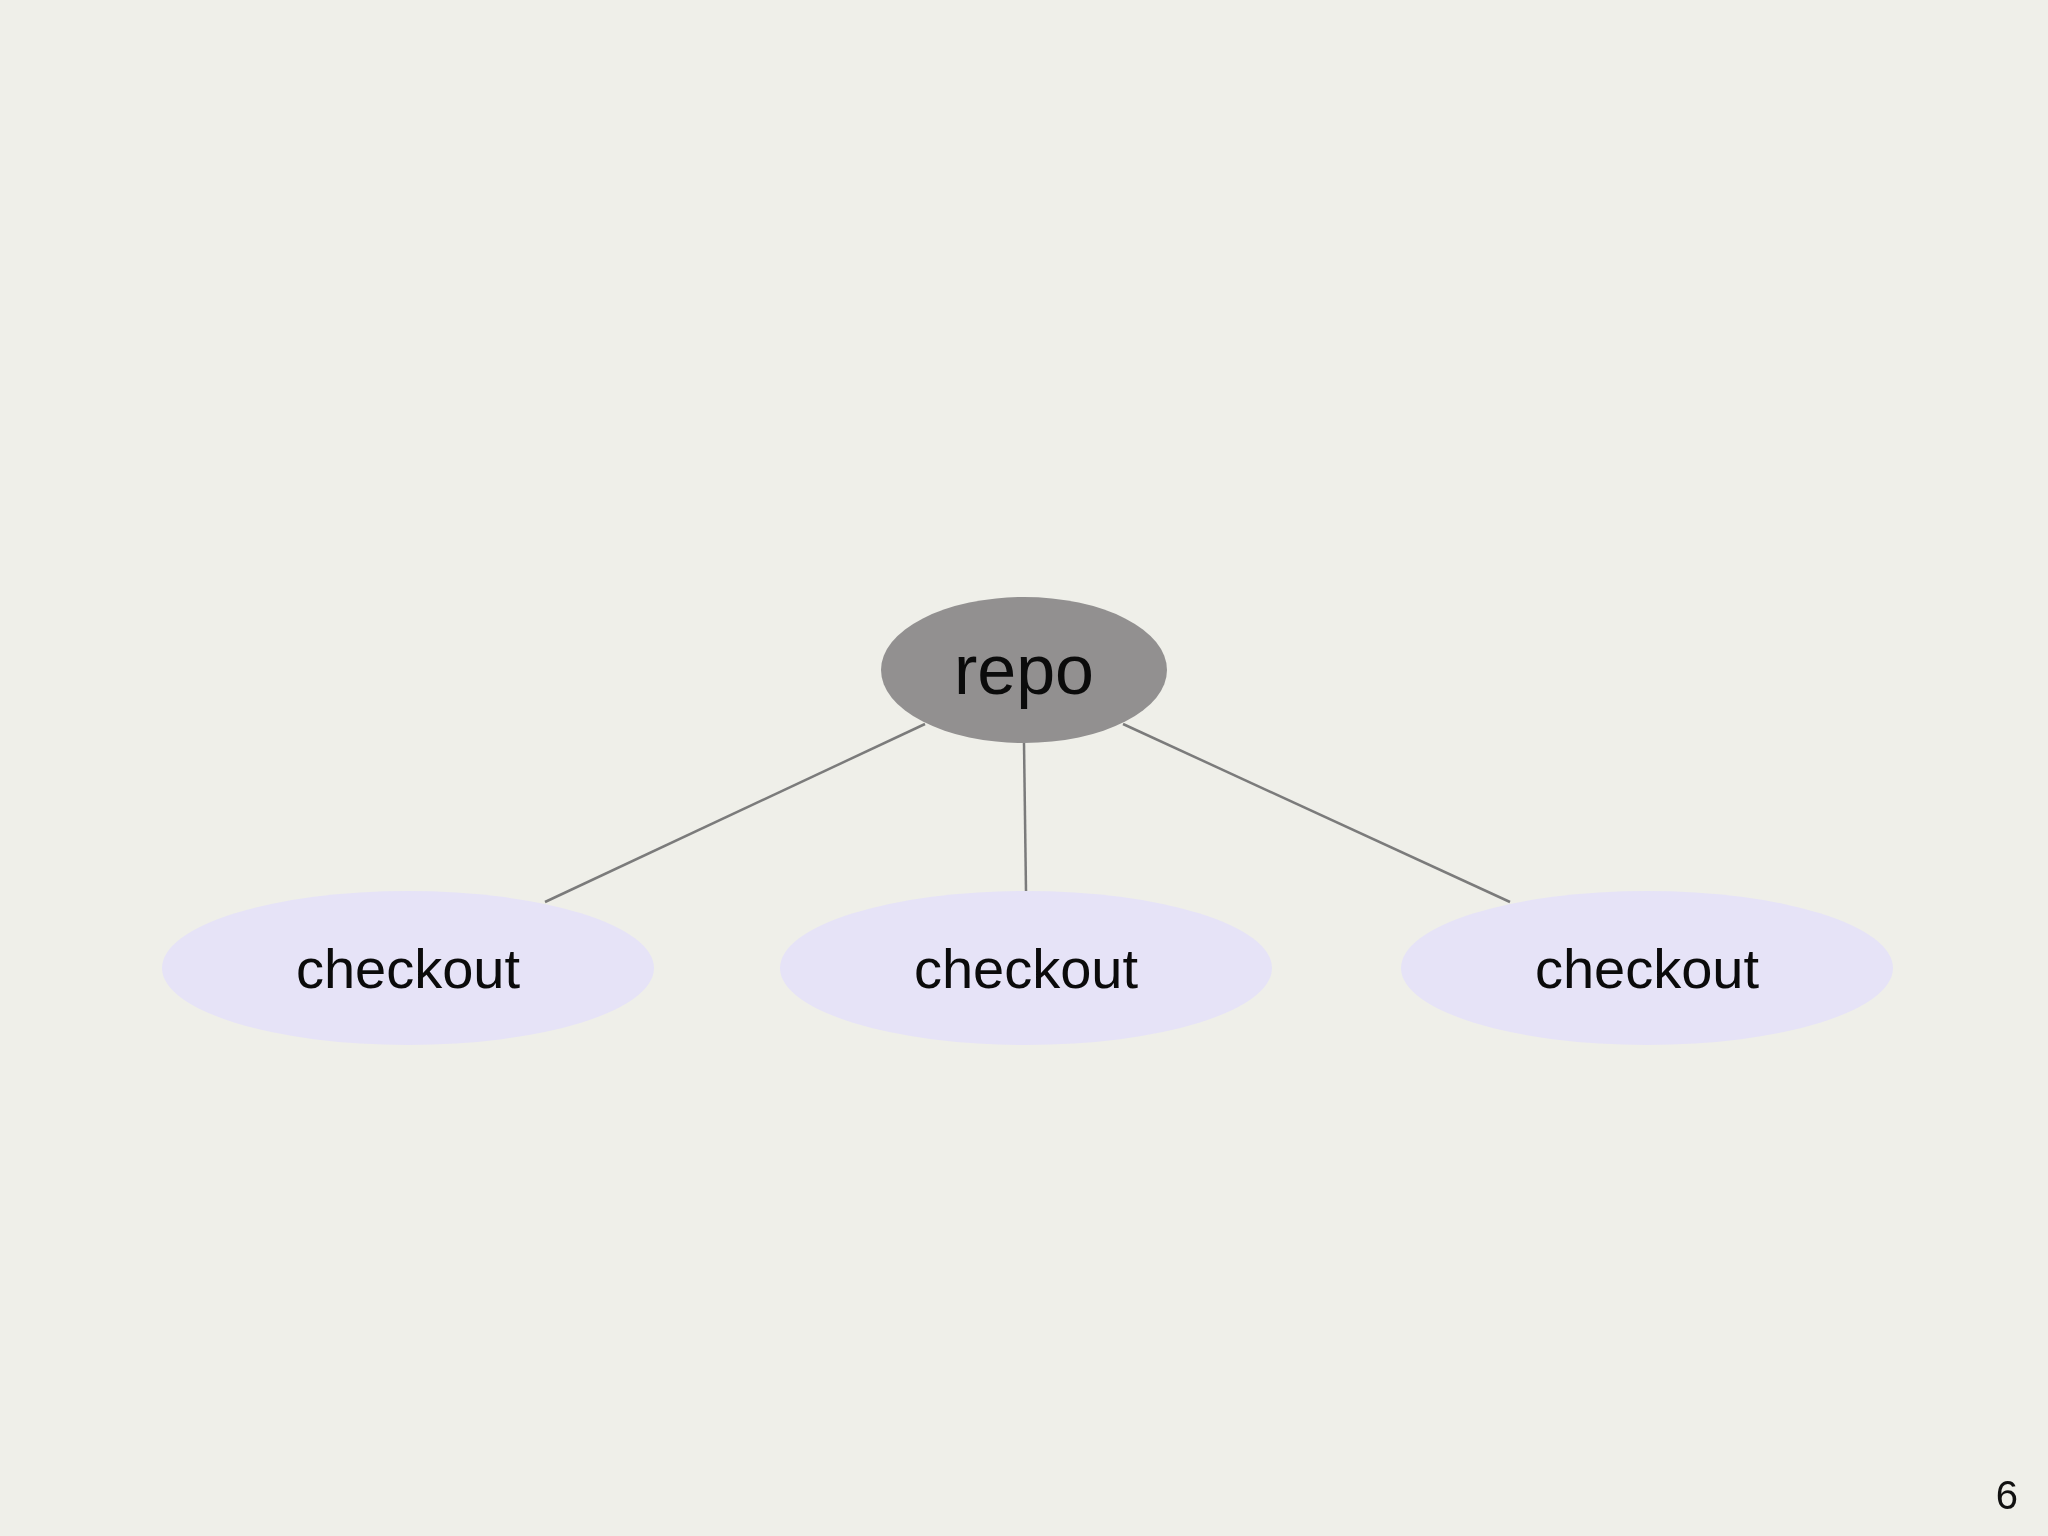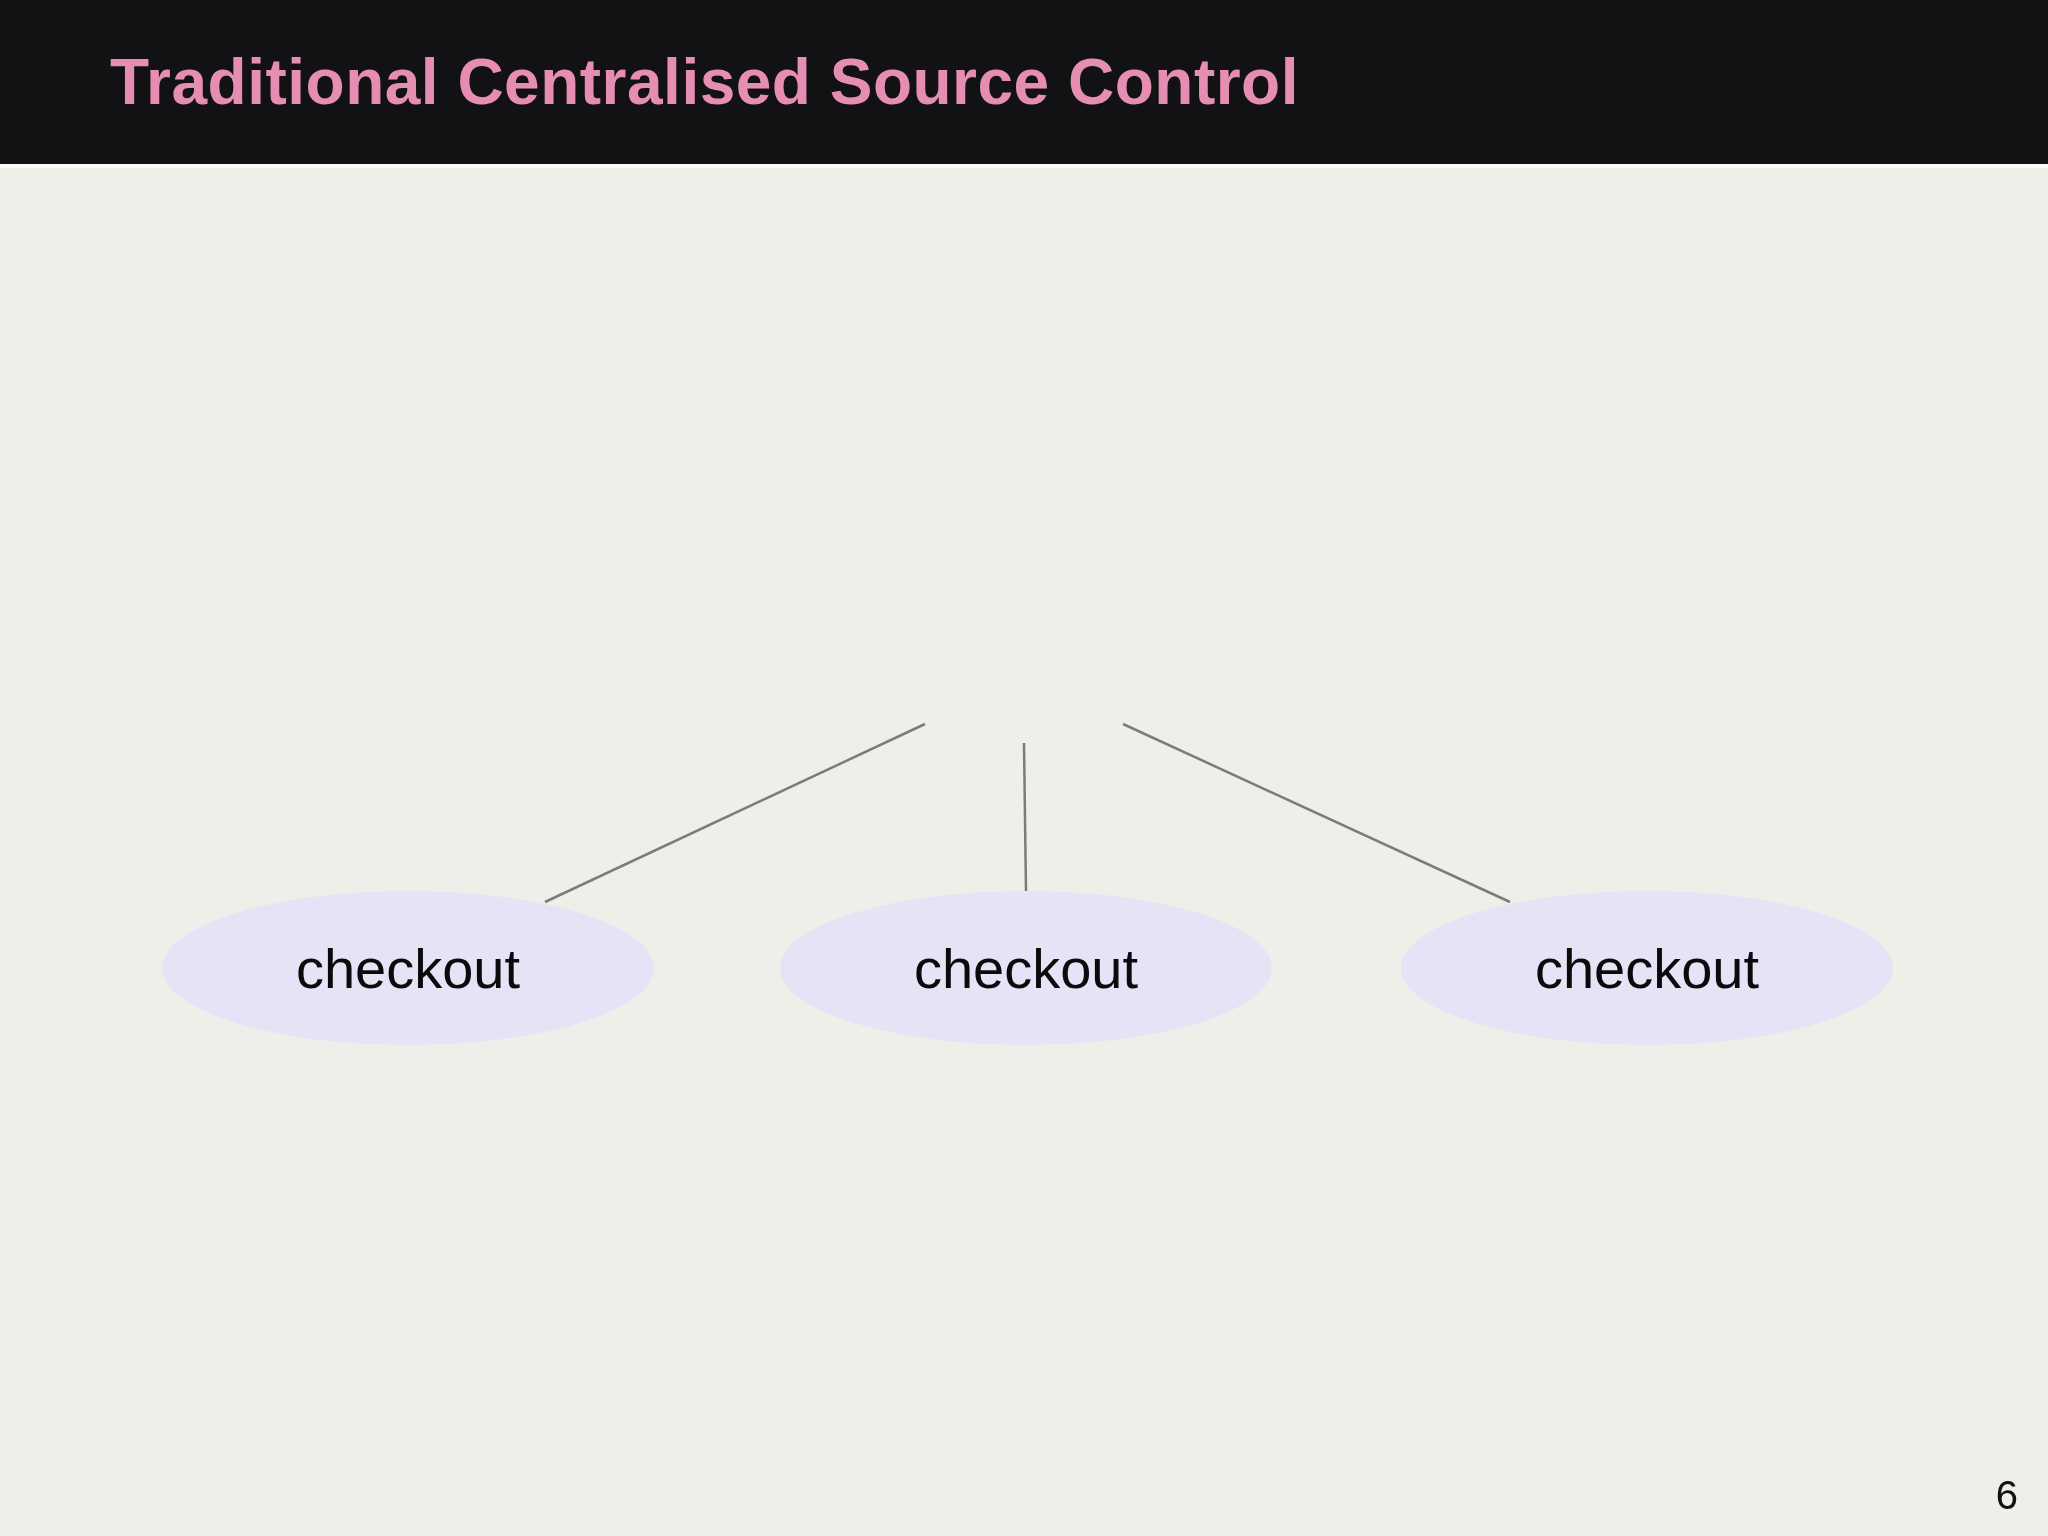--- a/index.html
+++ b/index.html
@@ -74,30 +74,30 @@
     right: 30px; bottom: 18px;
     font-size: 40px;
     color: var(--page_text);
   }
 </style>
 </head>
 <body>
 
 <div class="slide">
 
-  <div class="header">
-    <div class="title">Traditional Centralised Source Control</div>
-  </div>
 
   <svg class="edges" viewBox="0 0 2048 1536" xmlns="http://www.w3.org/2000/svg">
     <line x1="925" y1="724" x2="545" y2="902" stroke="#7b7b7b" stroke-width="2.5"></line>
     <line x1="1024" y1="743" x2="1026" y2="891" stroke="#7b7b7b" stroke-width="2.5"></line>
     <line x1="1123" y1="724" x2="1510" y2="902" stroke="#7b7b7b" stroke-width="2.5"></line>
   </svg>
 
+  <div class="node node-repo">
+    <span>repo</span>
+  </div>
 
   <div class="node node-checkout pos-0">
     <span>checkout</span>
   </div>
 
   <div class="node node-checkout pos-1">
     <span>checkout</span>
   </div>
 
   <div class="node node-checkout pos-2">

